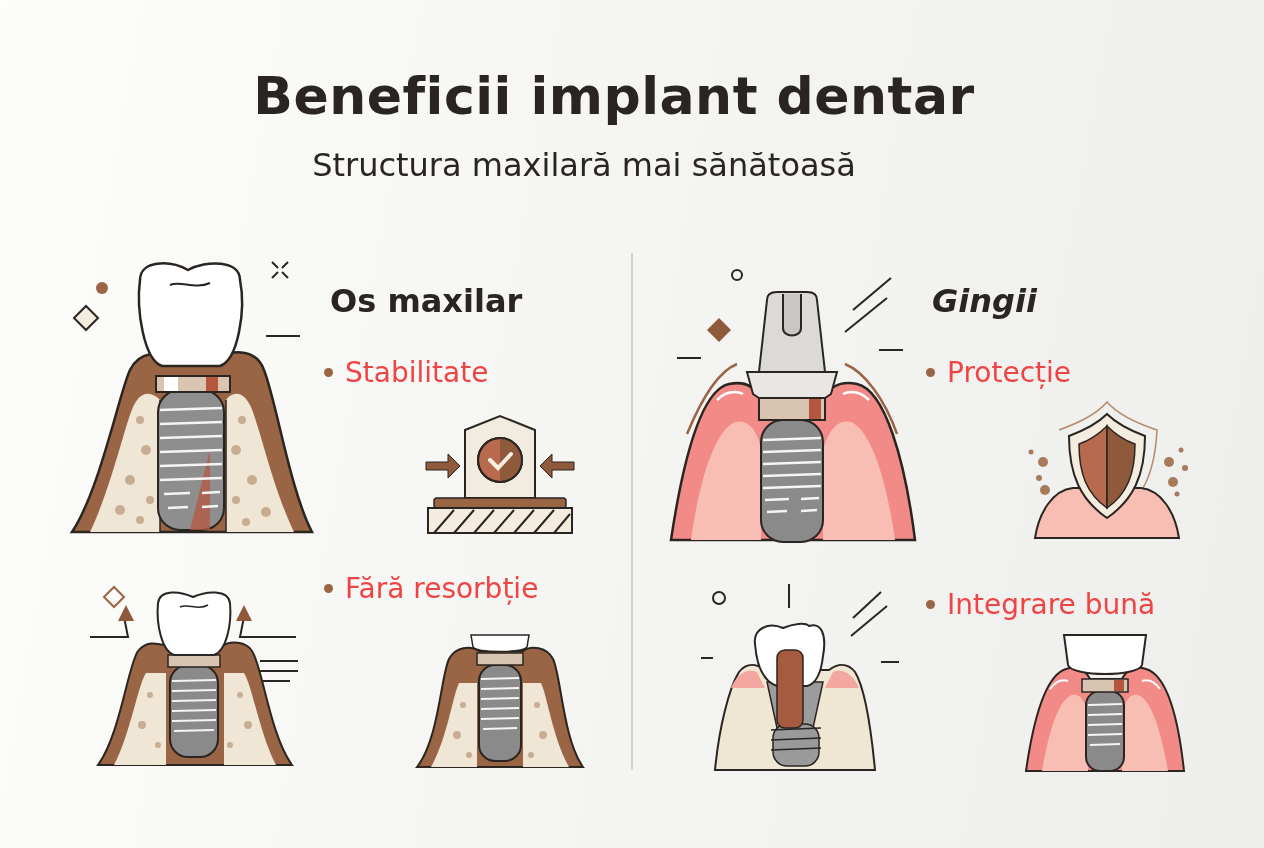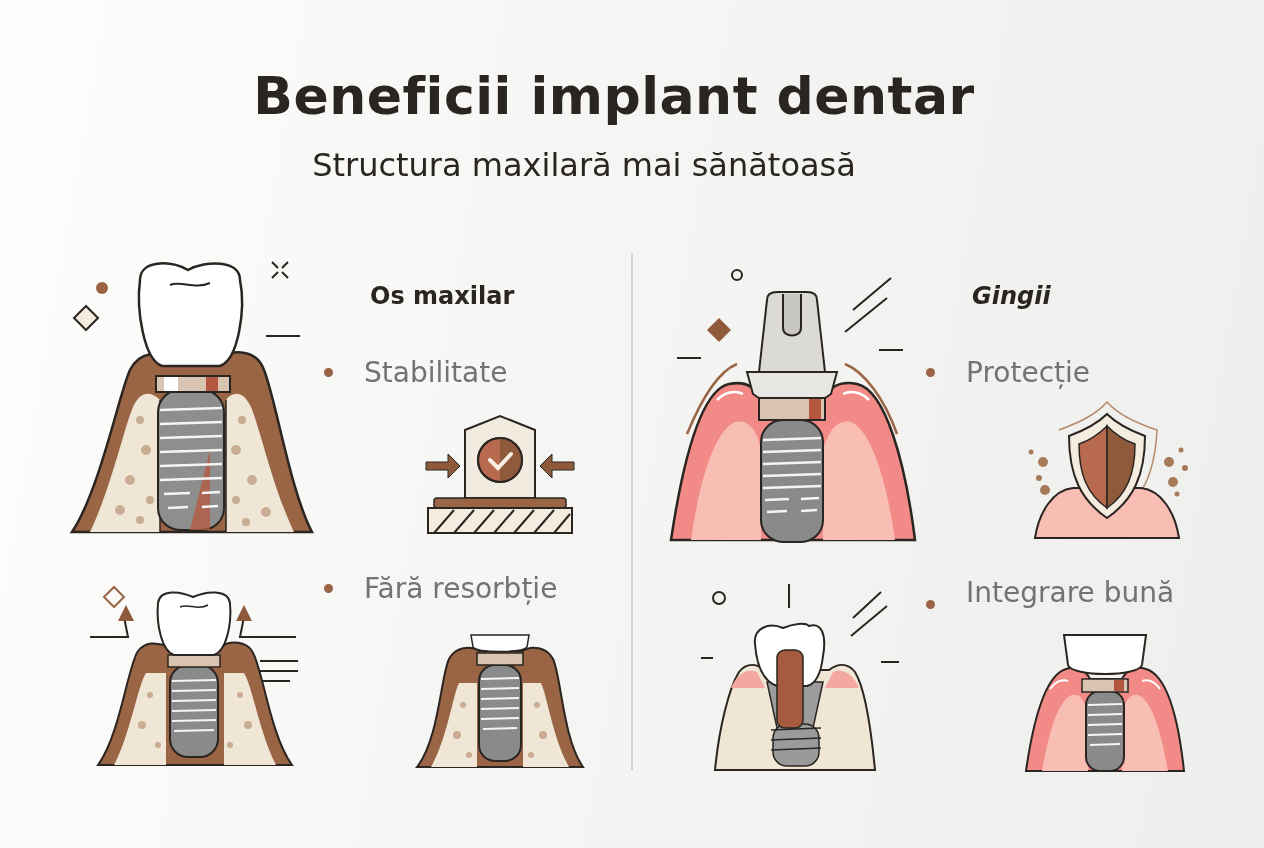--- a/index.html
+++ b/index.html
@@ -17,24 +17,24 @@
   }
   .subtitle {
     position: absolute; left: 0; width: 1168px; top: 146px;
     text-align: center; font-size: 32px; color: #2a2521;
   }
   .divider {
     position: absolute; left: 631px; top: 253px; width: 2px; height: 517px;
     background: #d2d2cf;
   }
   .heading {
-    position: absolute; font-weight: bold; font-size: 24px; color: #2a2521; margin-left: 40px;
+    position: absolute; font-weight: bold; font-size: 32px; color: #2a2521;
   }
   .bullet {
-    position: absolute; font-size: 28px; color: #737373; display: flex; align-items: center; gap: 19px;
+    position: absolute; font-size: 28px; color: #ef4444; display: flex; align-items: center;
   }
   .bullet .dot {
     display: inline-block; width: 9px; height: 9px; border-radius: 50%;
     background: #9a6544; margin-right: 12px;
   }
   svg.ill { position: absolute; overflow: visible; }
 </style>
 </head>
 <body>
 
@@ -186,21 +186,21 @@
   <path d="M56 0 L114 0 L112 12 C108 18 62 18 58 12 Z" fill="#ffffff" stroke="#2a2521" stroke-width="1.5"></path>
 </svg>
 
 <div class="heading" style="left:932px; top:282px;font-style:italic;">Gingii</div>
 
 <div class="bullet" style="left:926px; top:356px;text-align:center;">
   <span class="dot"></span>
   <span>Protecție</span>
 </div>
 
-<div class="bullet" style="left:926px; top:576px;align-items:flex-end;">
+<div class="bullet" style="left:926px; top:588px;">
   <span class="dot"></span>
   <span>Integrare bună</span>
 </div>
 
 <svg class="ill" style="left:665px; top:260px;" width="260" height="285" viewBox="0 0 260 285">
   <circle cx="72" cy="15" r="5" fill="none" stroke="#2a2521" stroke-width="2"></circle>
   <path d="M42 70 L54 58 L66 70 L54 82 Z" fill="#8f5a3c"></path>
   <line x1="12" y1="98" x2="36" y2="98" stroke="#2a2521" stroke-width="2"></line>
   <line x1="188" y1="50" x2="226" y2="18" stroke="#2a2521" stroke-width="2"></line>
   <line x1="180" y1="72" x2="222" y2="38" stroke="#2a2521" stroke-width="2"></line>

